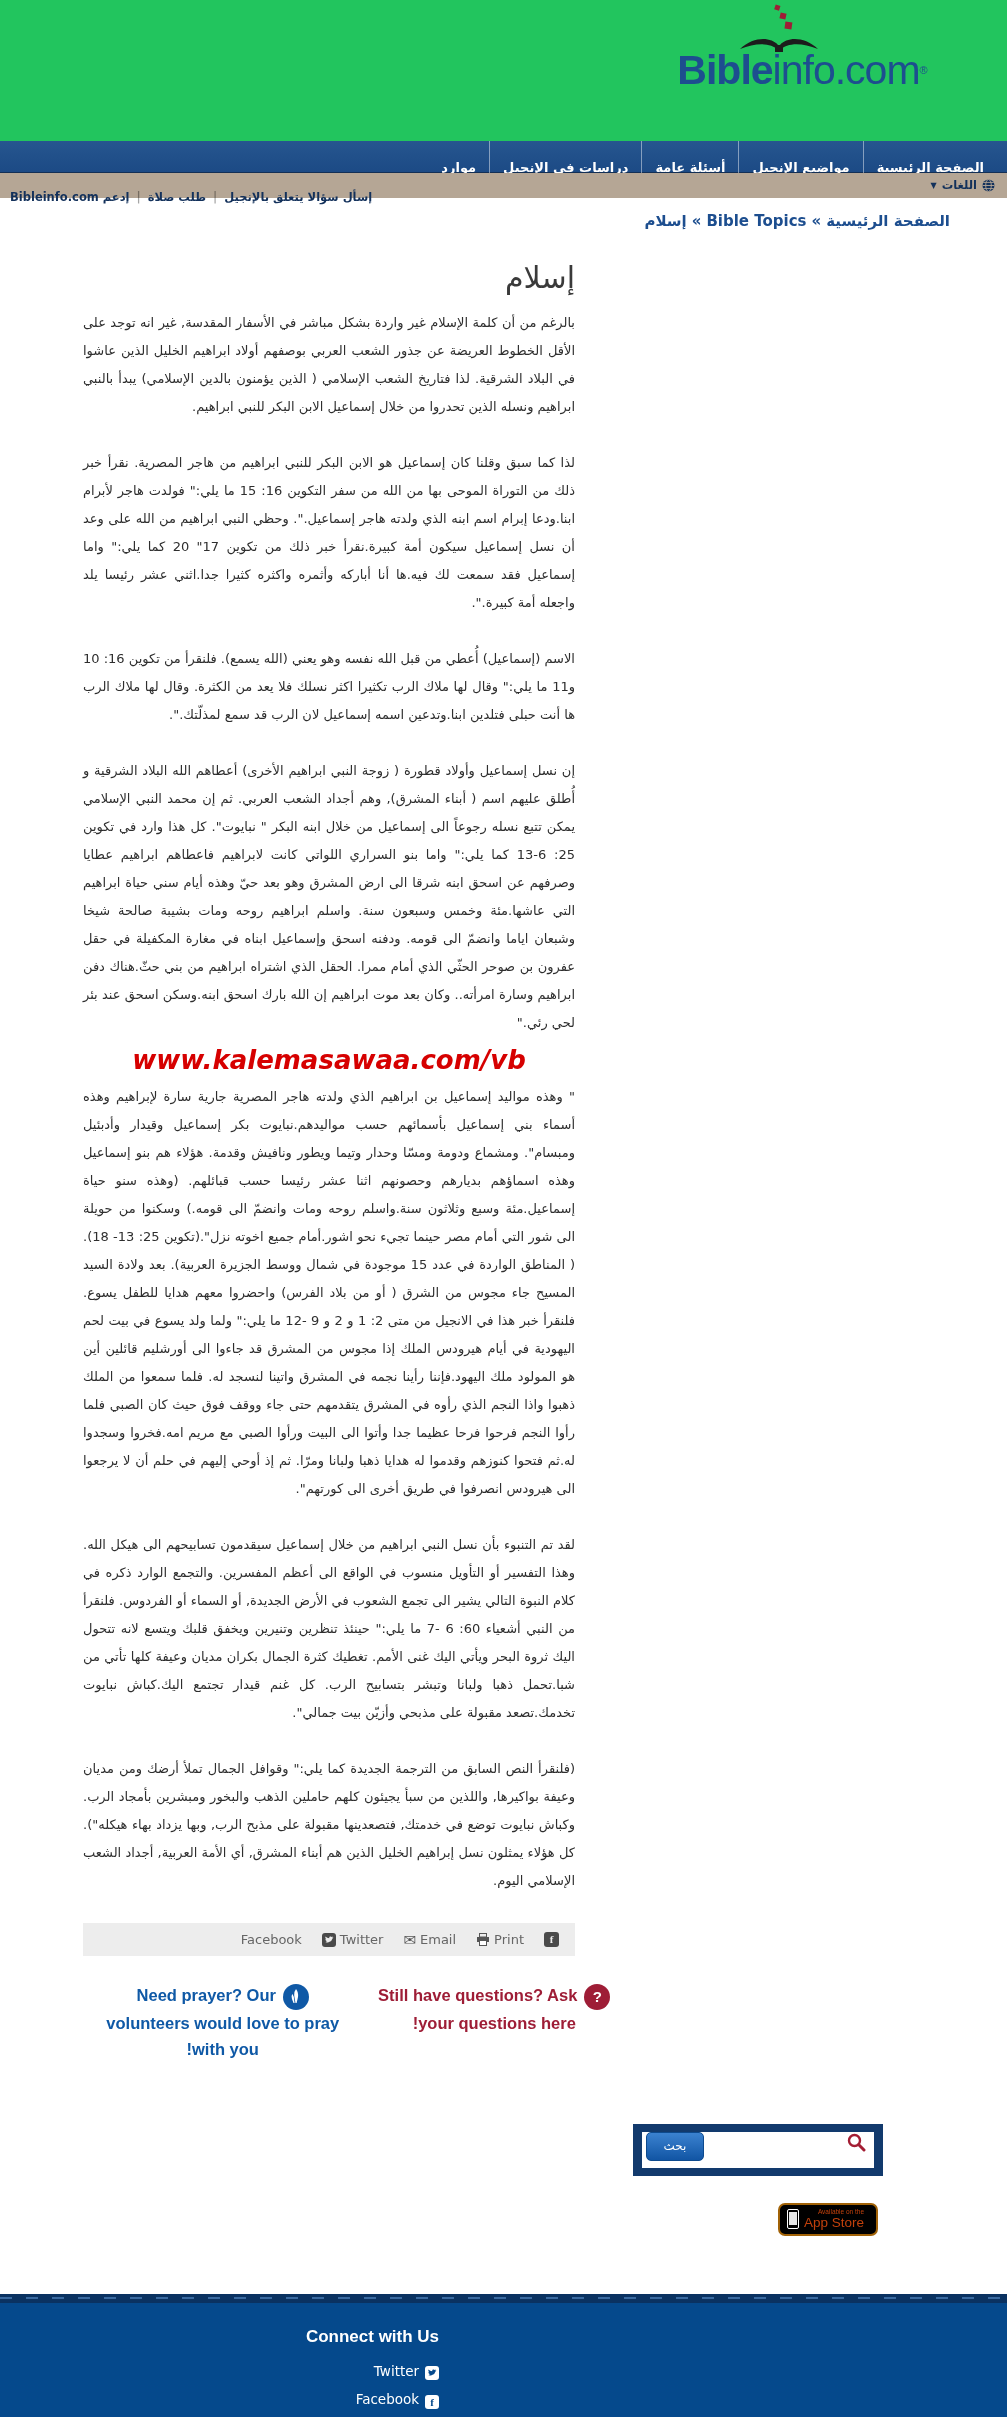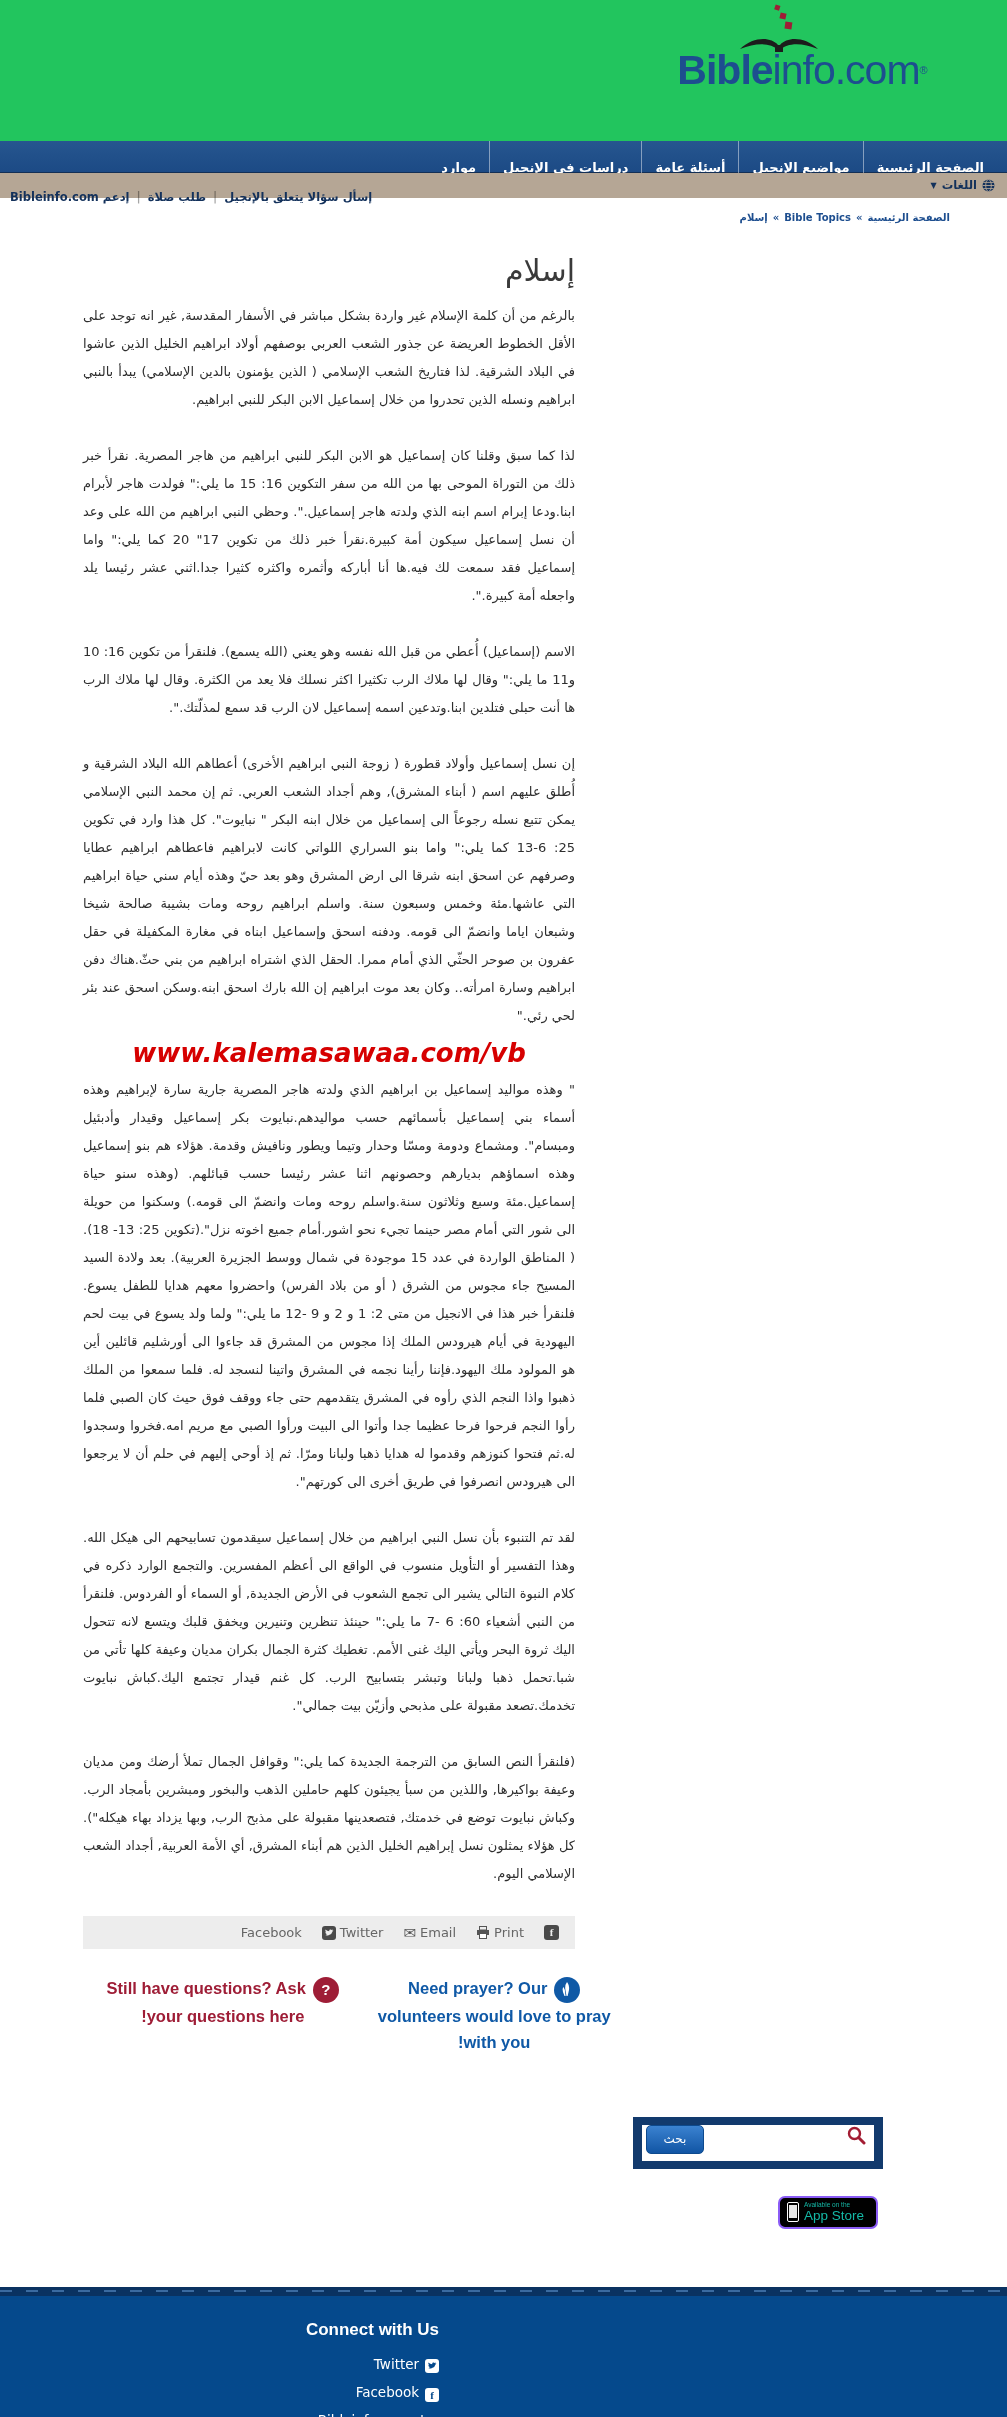--- a/index.html
+++ b/index.html
@@ -26,21 +26,21 @@
   .nav li:last-child { border-left:none; }
 
   
   .subnav { height:25px; background:#b5a695; position:relative; font-size:11.5px; font-weight:bold; color:#13315b; }
   .subnav-left { position:absolute; left:10px; top:12px; line-height:25px; }
   .subnav-left .sep { padding:0 7px; color:rgba(0,0,0,.35); }
   .subnav-right { position:absolute; right:12px; top:0; line-height:25px; display:flex; align-items:center; gap:5px; cursor:pointer; }
   .caret { font-size:8px; }
 
   
-  .breadcrumb { margin:14px 57px 16px; text-align:right; font-size:10px; font-weight:bold; color:#1d4e8f; }
+  .breadcrumb { margin:14px 57px 16px; text-align:right; font-size:15px; font-weight:bold; color:#1d4e8f; }
   .breadcrumb .bsep { padding:0 5px; }
 
   
   .article { width:492px; margin-right:432px; }
   .article h1 { font-size:30px; color:#3a3a3a; font-weight:normal; margin:30px 0 14px; }
   .article p { font-size:13px; line-height:28px; text-align:justify; color:#2e2e2e; margin:0 0 28px; }
   .watermark { direction:ltr; text-align:center; color:#d60000; font-size:26px; font-weight:bold; font-style:italic; margin:-20px 0 8px; font-family:"DejaVu Sans",sans-serif; }
 
   
   .share-bar { background:#ededed; height:33px; display:flex; direction:ltr; justify-content:flex-end; align-items:center; gap:20px; padding:0 16px; color:#666; font-size:13px; margin-top:2px; }
@@ -60,21 +60,21 @@
   .cta.blue .cta-icon { background:#0f59a6; }
 
   
   .search-wrap { width:250px; margin:62px 124px 0 auto; box-sizing:border-box; background:#123a6d; padding:8px 9px; }
   .search-inner { background:#fff; height:36px; display:flex; align-items:flex-start; direction:rtl; }
   .search-inner input { flex:1; border:none; outline:none; height:26px; font-size:13px; background:transparent; min-width:10px; }
   .mag { margin:0 8px 0 4px; display:inline-flex; }
   .search-btn { background:linear-gradient(#3b82d0,#1155a4); color:#fff; border:1px solid #0d4a8e; border-radius:5px; height:29px; width:58px; margin:0 4px; font-size:12px; font-family:inherit; cursor:pointer; }
 
   .badge-wrap { width:100px; margin:27px 129px 0 auto; }
-  .app-badge { background:#000; border:2px solid #8b5cf6; border-radius:7px; height:29px; display:flex; direction:ltr; align-items:center; padding:0 7px; gap:5px; color:#14b8a6; cursor:pointer; }
+  .app-badge { background:#000; border:2px solid #a16207; border-radius:7px; height:29px; display:flex; direction:ltr; align-items:center; padding:0 7px; gap:5px; color:#c2410c; cursor:pointer;text-align:right; }
   .phone { width:10px; height:18px; border:1.5px solid #fff; border-radius:2px; position:relative; }
   .phone::after { content:''; position:absolute; left:1px; right:1px; top:2px; bottom:3px; background:#fff; opacity:.9; }
   .badge-txt { font-family:"Liberation Sans",sans-serif; line-height:1; }
   .badge-l1 { font-size:6.5px; margin-bottom:1px; }
   .badge-l2 { font-size:13.5px; letter-spacing:0; }
 
   
   .footer-band { height:9px; background:#0a3261; position:relative; margin-top:58px; }
   .footer-band::after { content:''; position:absolute; left:0; right:0; top:3px; height:2px;
      background:repeating-linear-gradient(90deg,#3a6aa0 0 12px,transparent 12px 26px); }
@@ -171,30 +171,30 @@
             <rect x="3.5" y="7.5" width="7" height="5" fill="#fff" stroke="#555"></rect>
           </svg>
       </span>
         <span>Print</span>
     </span>
     <span class="fb-sq">f</span>
   </div>
 </div>
 
 <div class="cta-row">
-  <div class="cta red">
-    <span class="cta-icon">?</span><span>Still have questions? Ask your questions here!</span>
-  </div>
   <div class="cta blue">
     <span class="cta-icon">
       <svg width="14" height="16" viewBox="0 0 14 16" style="margin-top:5px">
           <path fill="#fff" d="M7 0 Q9.5 3 9 8 L7.6 14 L6.5 14 Q5.5 9 5.2 6 Q5 2.5 7 0 Z"></path>
           <path fill="#fff" d="M3.5 5 Q5 7.5 5 10 L5.6 14 L4.5 14 Q2.5 10 2.6 7.5 Q2.7 5.8 3.5 5 Z"></path>
         </svg>
     </span><span>Need prayer? Our volunteers would love to pray with you!</span>
+  </div>
+  <div class="cta red">
+    <span class="cta-icon">?</span><span>Still have questions? Ask your questions here!</span>
   </div>
 </div>
 
 <div class="search-wrap">
   <div class="search-inner">
     <span class="mag">
       <svg width="20" height="20" viewBox="0 0 20 20">
           <circle cx="8.5" cy="8.5" r="5.5" fill="none" stroke="#a31d33" stroke-width="2.4"></circle>
           <line x1="12.8" y1="12.8" x2="18" y2="18" stroke="#a31d33" stroke-width="3" stroke-linecap="round"></line>
         </svg>

